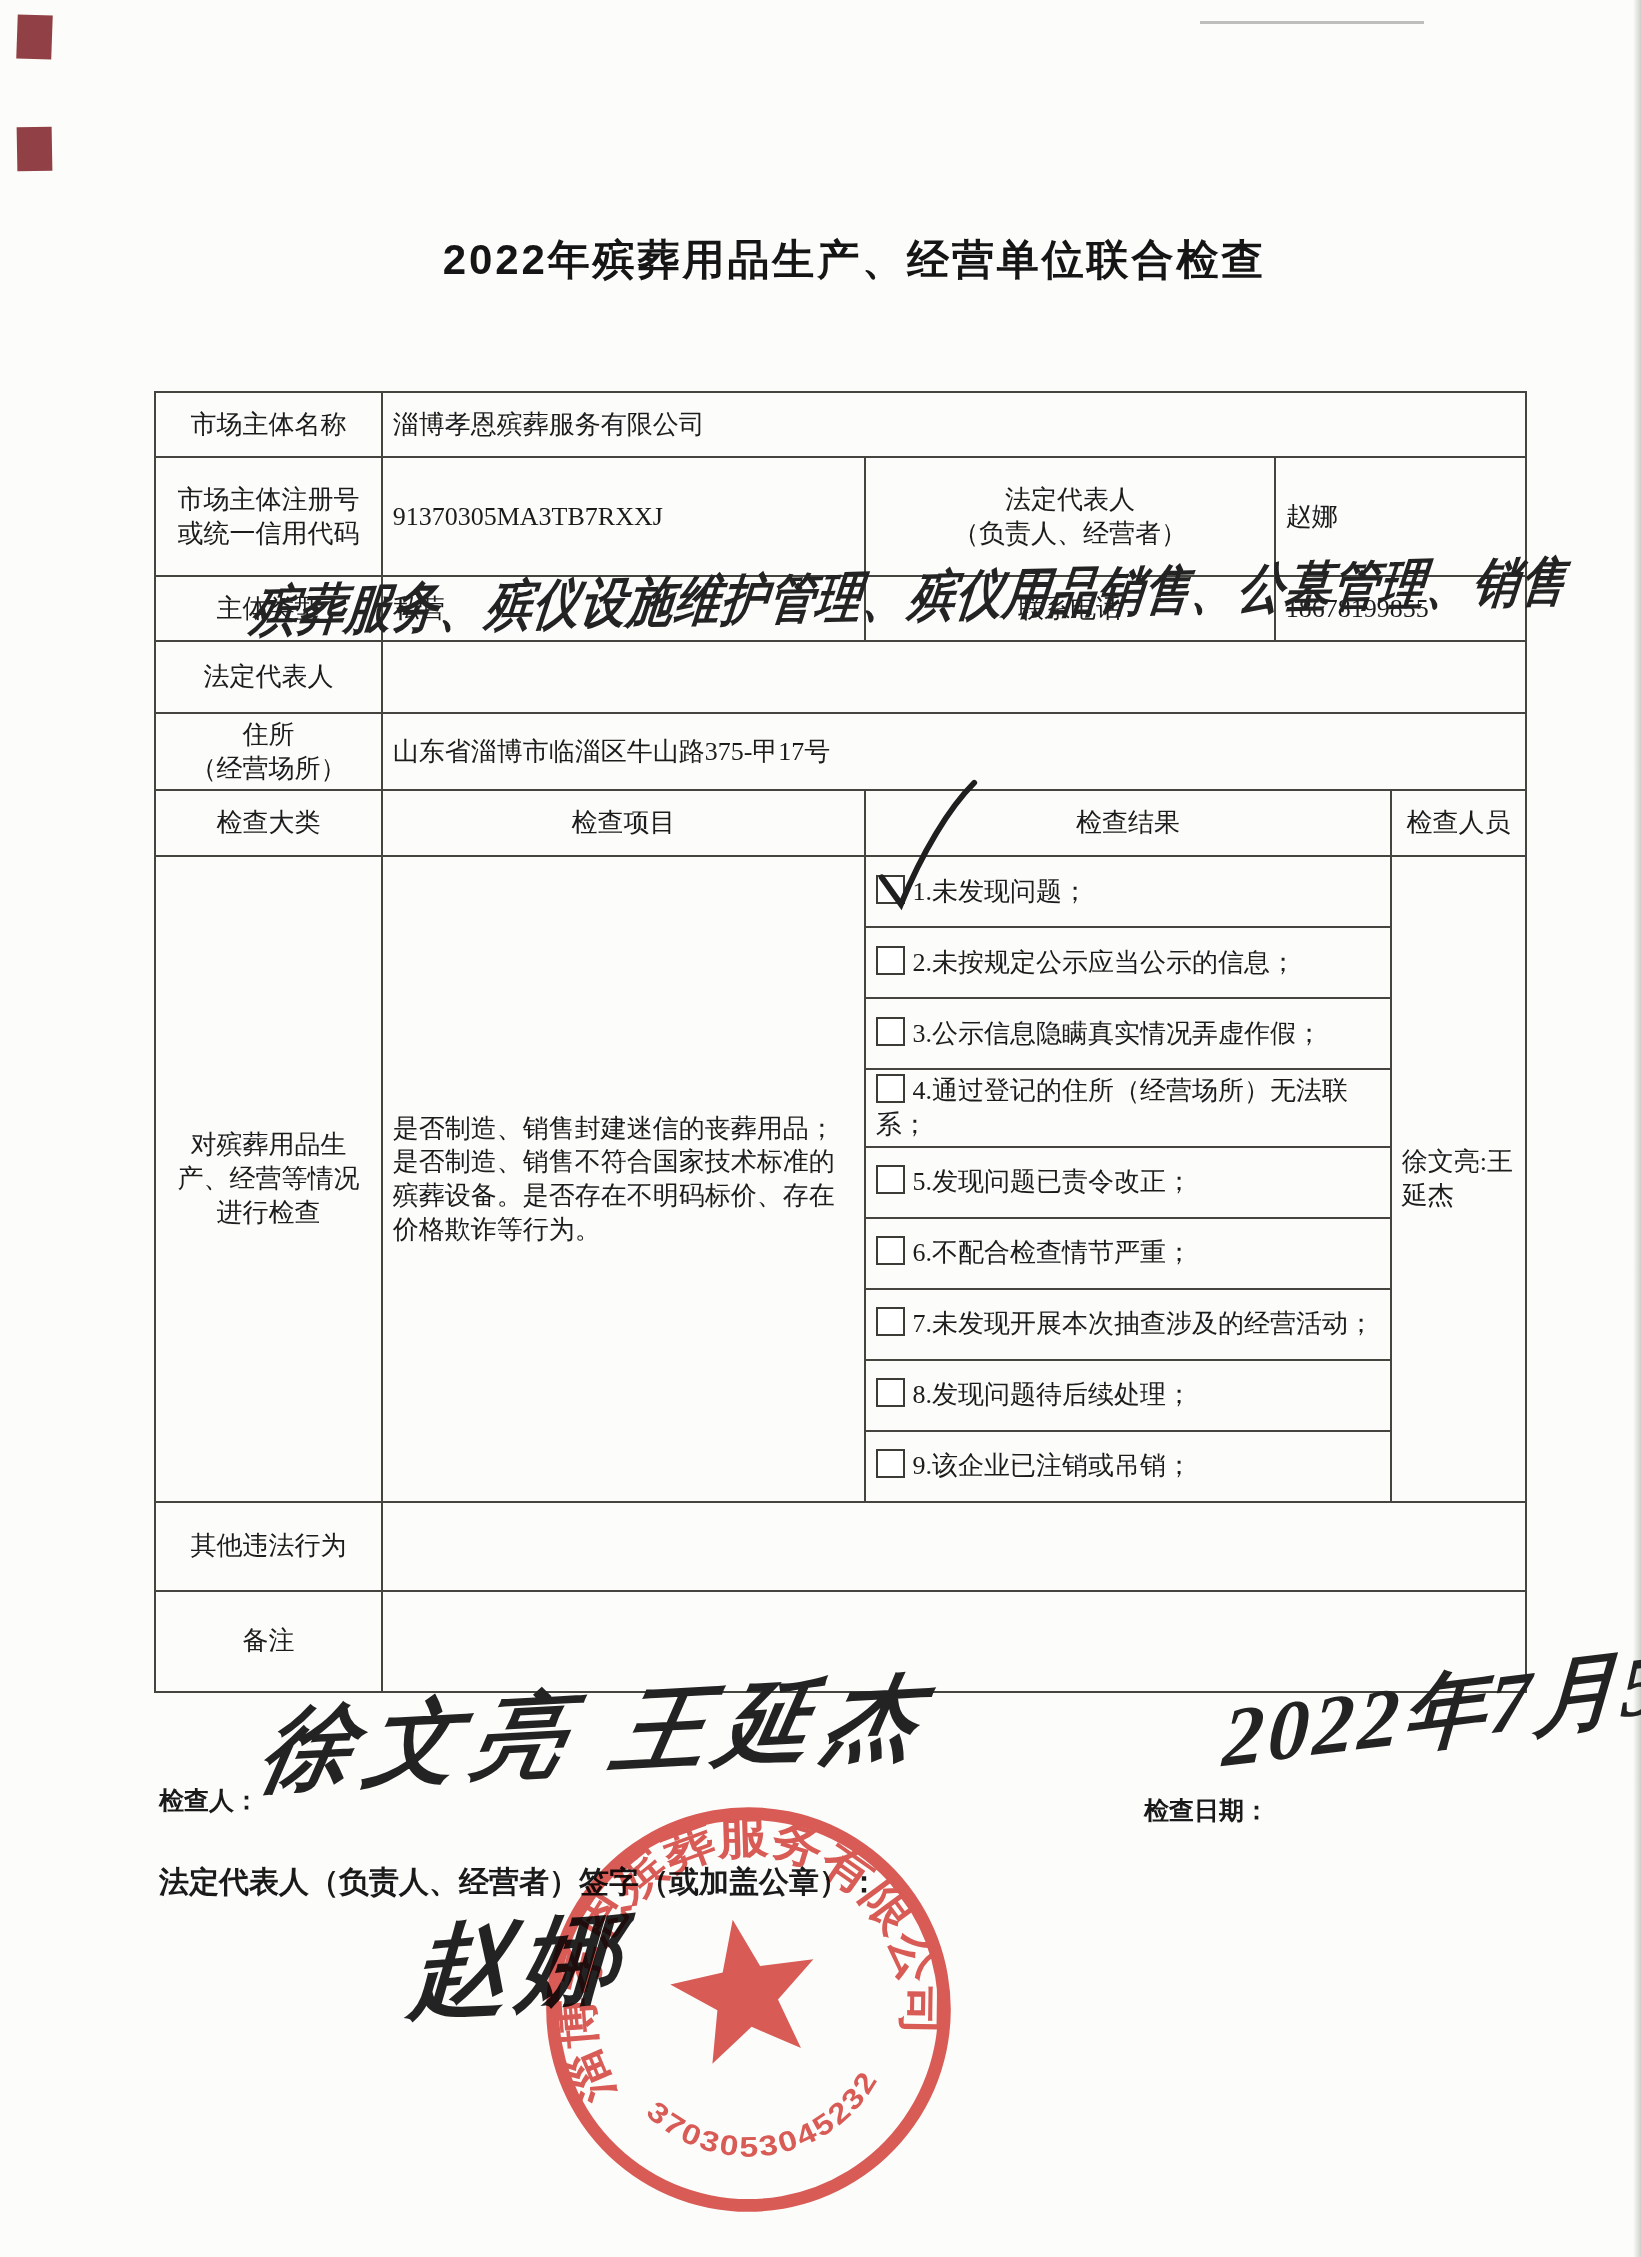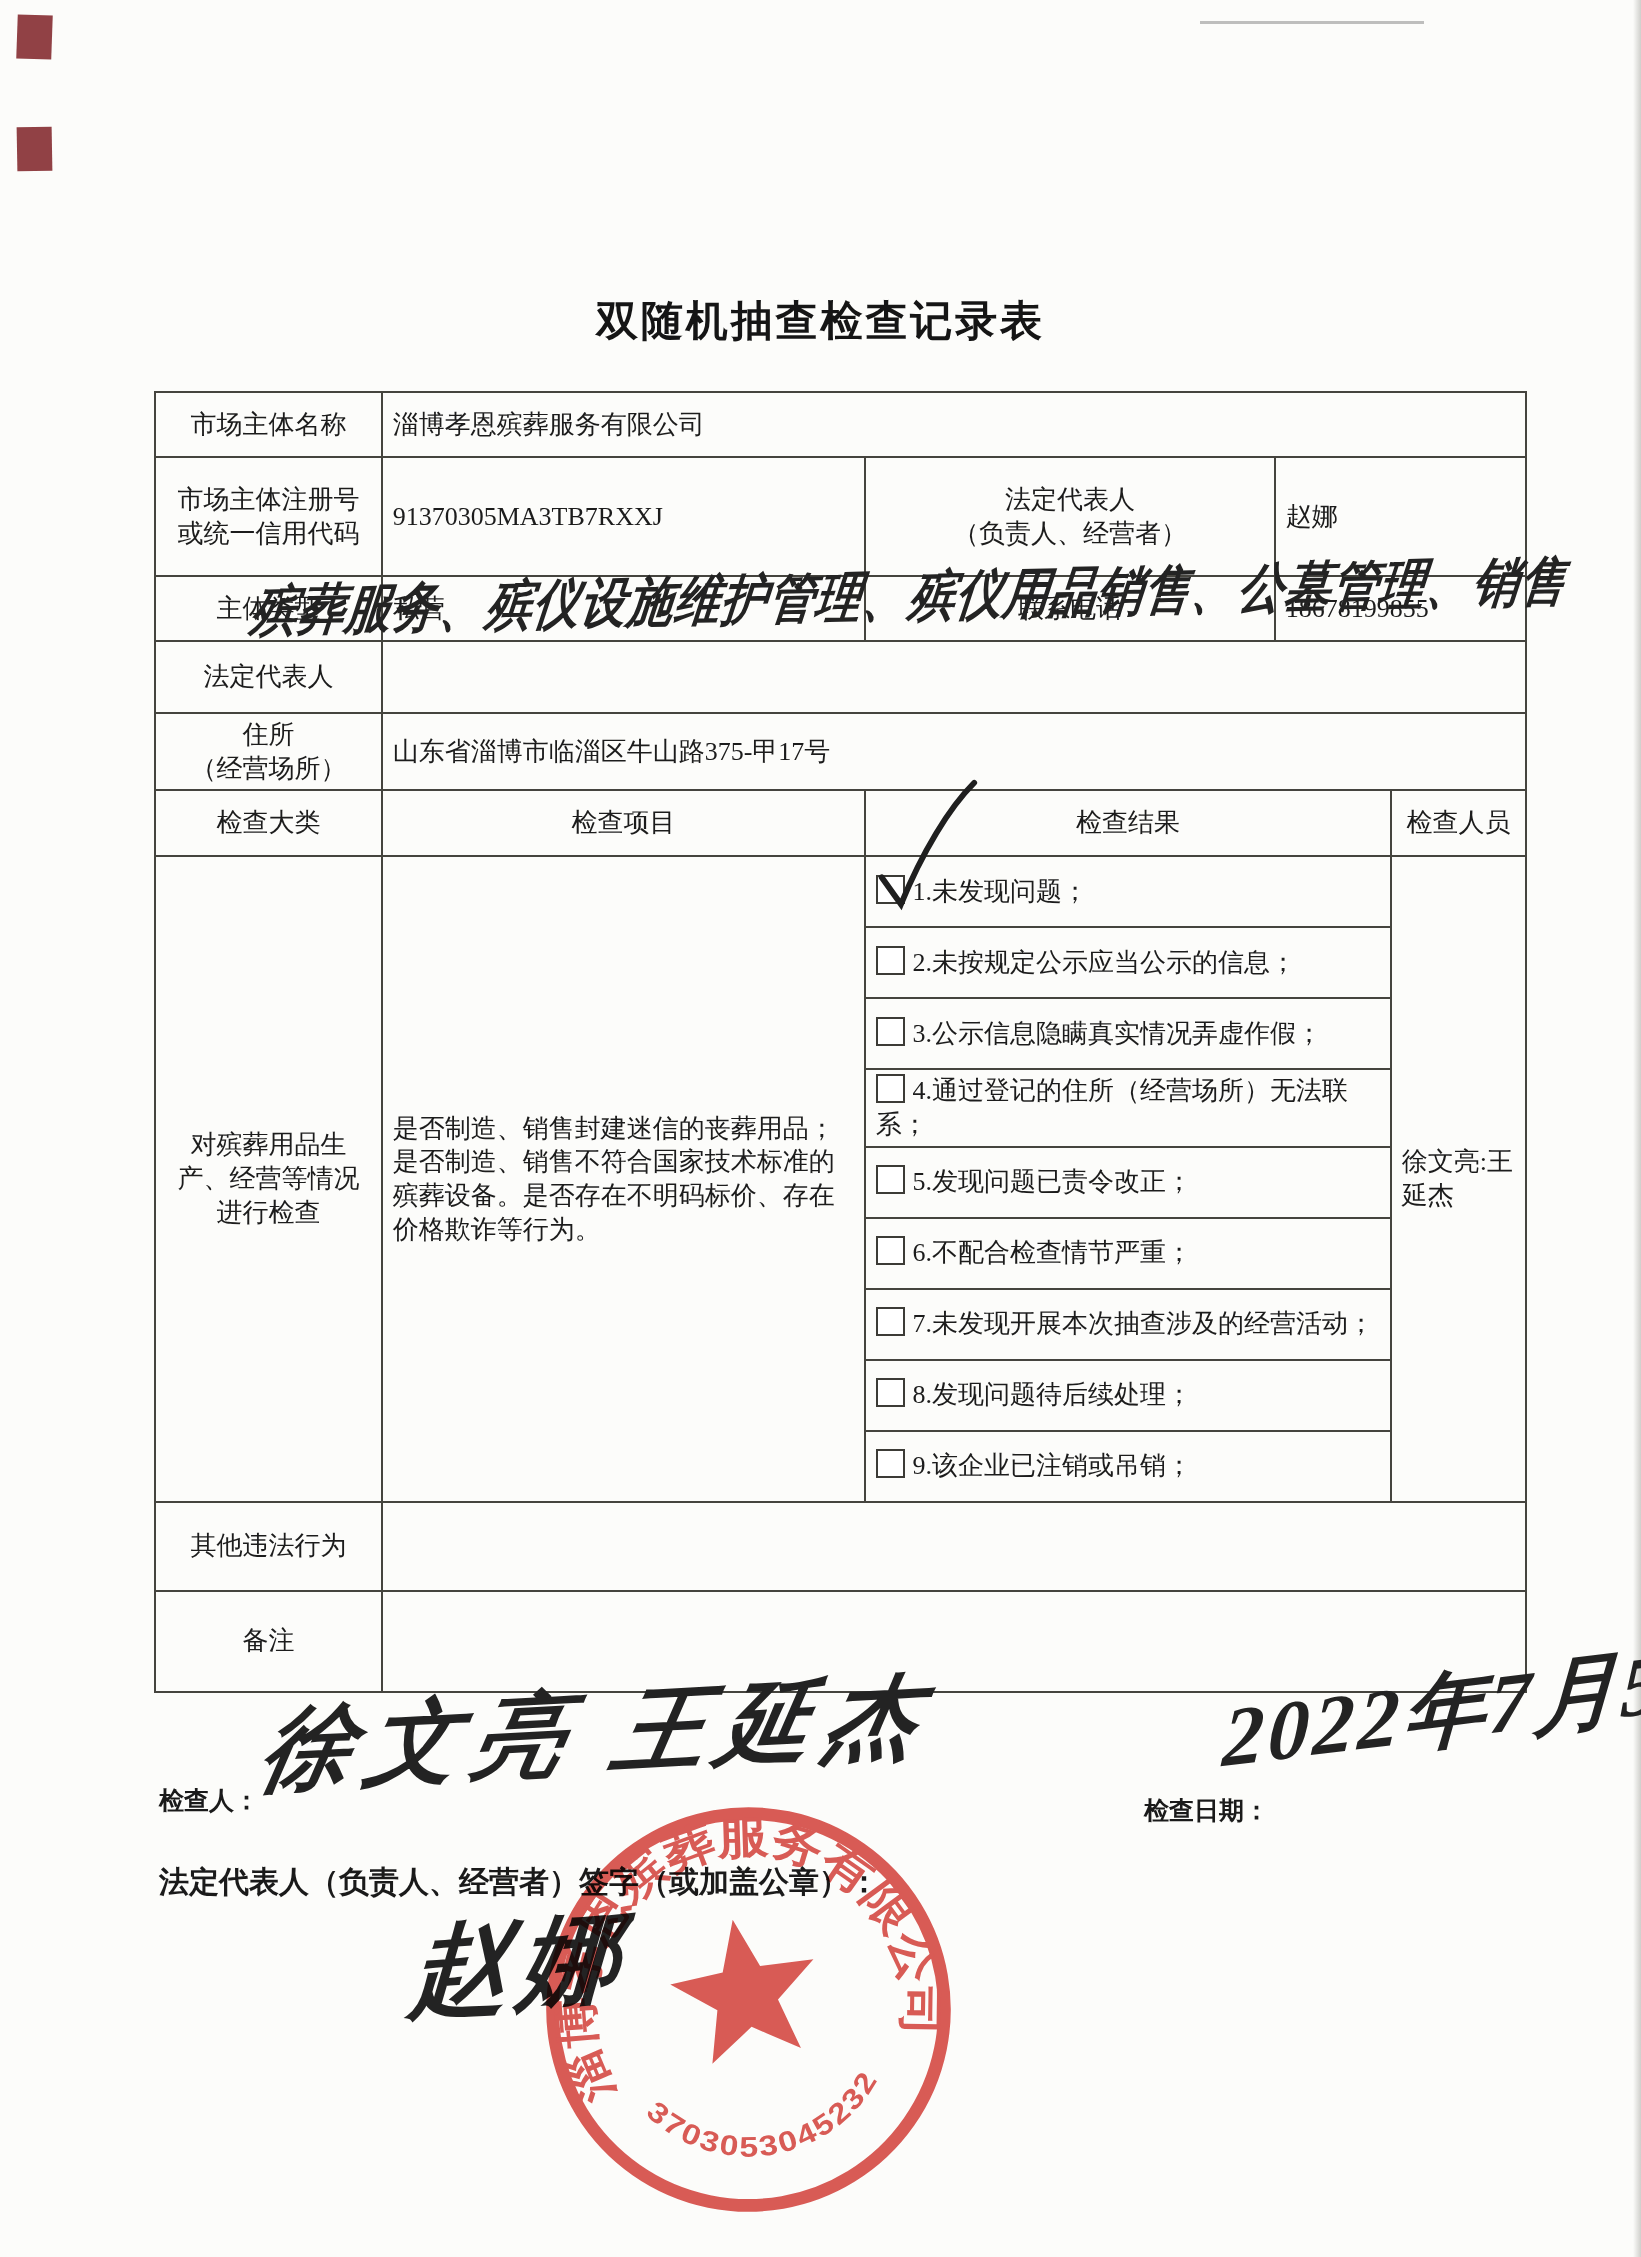--- a/index.html
+++ b/index.html
@@ -62,21 +62,21 @@
 </head>
 <body>
 
 <div class="page">
 
   <div class="red-mark" style="left:17.4px;top:15.4px;transform:rotate(2deg);"></div>
   <div class="red-mark" style="left:17.4px;top:127px;transform:rotate(-1deg);"></div>
   <div class="scan-line" style="left:1200px;top:21px;width:224px;"></div>
   <div class="edge-shade"></div>
 
-  <div class="title title-2">双随机抽查检查记录表</div>
+  <div class="title title-1">2022年殡葬用品生产、经营单位联合检查</div>
 
   <table class="form">
     <colgroup>
       <col style="width:227px">
         <col style="width:483px">
         <col style="width:410px">
       <col style="width:116px">
         <col style="width:135px">
     </colgroup>
 

